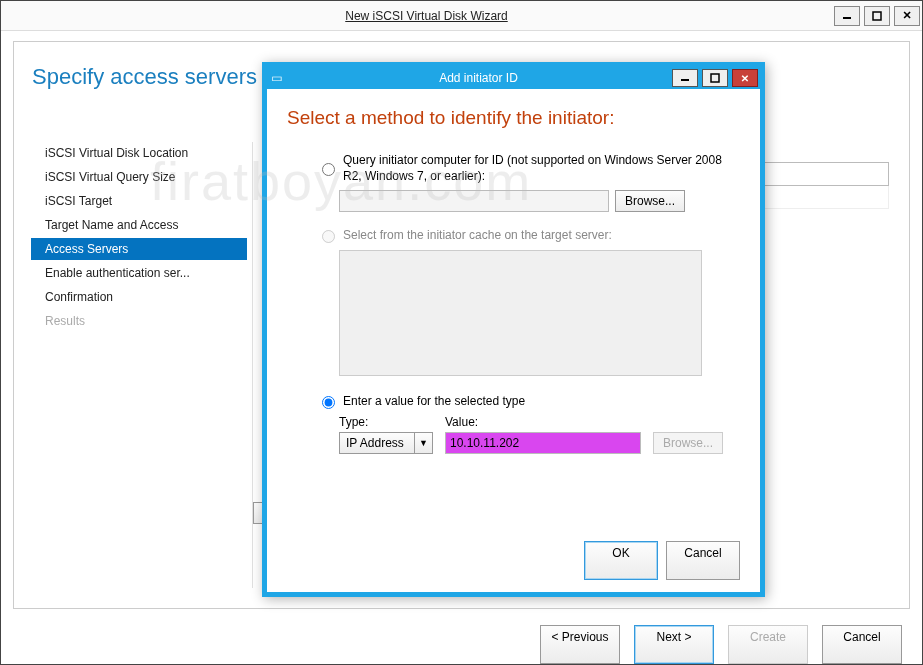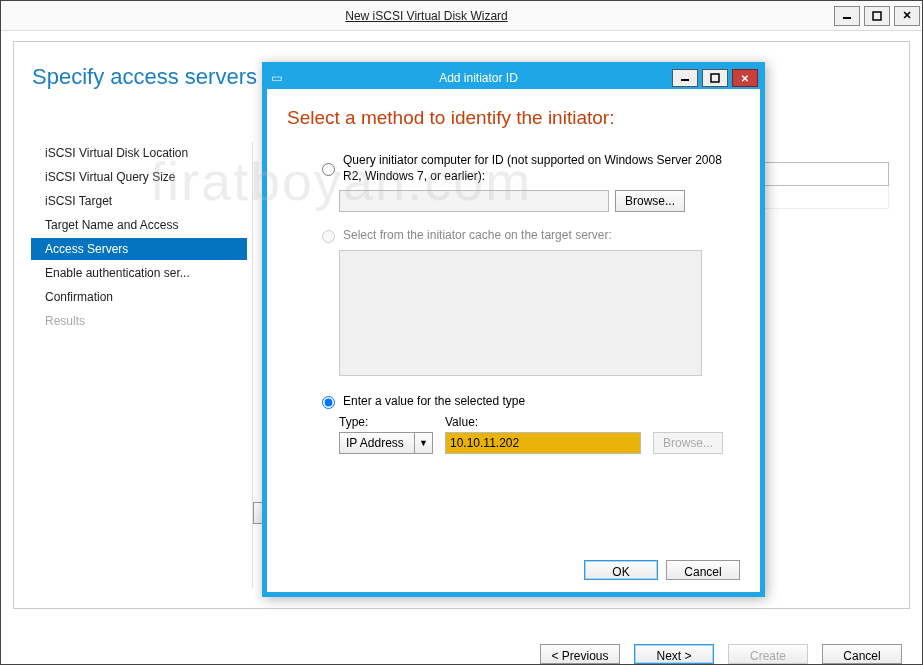--- a/index.html
+++ b/index.html
@@ -19,41 +19,41 @@
   .nav-item { font-size: 12px; color: #222; padding: 4px 6px; margin-bottom: 2px; white-space: nowrap; overflow: hidden; text-overflow: ellipsis; }
   .nav-item.active { background: #0473c0; color: #fff; margin-left: -8px; margin-right:-8px; padding-left:14px; }
   .nav-item.disabled { color: #aaa; }
   .wizard-content { position: absolute; left: 238px; top: 100px; right: 20px; bottom: 20px; border-left: 1px solid #e0e0e0; padding-left: 10px; }
   .content-label { font-size: 12px; margin-bottom: 6px; }
   .table-head { border: 1px solid #bbb; background: #fff; padding: 4px 8px; font-size: 12px; display: flex; }
   .table-cell { font-size: 12px; padding: 4px 8px; border: 1px solid #eee; border-top: none; }
   .add-btn { position: absolute; left: 0; top: 360px; width: 70px; height: 22px; font-size: 12px; border: 1px solid #999; background: linear-gradient(#fdfdfd,#ececec); text-align: center; line-height: 20px; }
 
   .wizard-footer { position: absolute; left: 0; right: 0; bottom: 0; height: 50px; display: flex; justify-content: flex-end; align-items: flex-end; gap: 14px; padding-right: 20px; }
-  .footer-btn { width: 80px; height: 20px; font-size: 12px; border: 1px solid #999; background: linear-gradient(#fdfdfd,#ececec); cursor: default; text-align: center; line-height: 22px; }
+  .footer-btn { width: 80px; height: 39px; font-size: 12px; border: 1px solid #999; background: linear-gradient(#fdfdfd,#ececec); cursor: default; text-align: center; line-height: 22px; }
   .footer-btn.default { border: 1px solid #3399dd; box-shadow: 0 0 0 1px #a8d6f2 inset; }
   .footer-btn.disabled { color: #aaa; border-color: #ccc; }
 
   
   .modal { position: absolute; left: 262px; top: 62px; width: 503px; height: 535px; border: 5px solid #1fa6e6; background: #fff; box-shadow: 2px 2px 12px rgba(0,0,0,0.3); }
   .modal-titlebar { height: 22px; background: #1fa6e6; display: flex; align-items: center; }
   .modal-icon { width: 20px; text-align: center; font-size: 12px; color: #fff; }
   .modal-title { flex: 1; text-align: center; font-size: 12px; color: #fff; }
   .modal-controls { display: flex; }
   .modal-btn { width: 26px; height: 18px; margin: 1px 2px; display: flex; align-items: center; justify-content: center; font-size: 10px; font-weight: bold; }
   .modal-btn.min, .modal-btn.max { background: #efefef; border: 1px solid #555; }
   .modal-btn.close { background: #c8403a; color: #fff; border: 1px solid #802020; }
   .modal-body { padding: 18px 20px; position: relative; height: calc(100% - 22px); }
   .modal-heading { font-size: 19px; color: #c2410c; font-weight: 300; margin-bottom: 24px; }
   .radio-row { display: flex; align-items: center; margin-left: 30px; margin-bottom: 6px; font-size: 12px; }
   .radio-row input[type=radio] { margin-right: 8px; margin-top: 2px; }
   .radio-label { flex:1; line-height: 1.3; }
   .radio-label.disabled { color: #888; }
   .sub-input-row { margin-left: 52px; display: flex; gap: 6px; margin-bottom: 16px; }
-  .text-input { height: 22px; border: 1px solid #bbb; font-size: 12px; padding: 0 4px; background: #eab308; }
+  .text-input { height: 22px; border: 1px solid #bbb; font-size: 12px; padding: 0 4px; background: #d946ef; }
   .text-input.disabled { background: #f4f4f4; }
   .browse-btn { width: 70px; height: 22px; font-size: 12px; border: 1px solid #999; background: linear-gradient(#fdfdfd,#ececec); text-align:center; line-height: 20px; }
   .browse-btn.disabled { color: #aaa; border-color: #ccc; background: #f4f4f4; }
   .listbox { margin-left: 52px; width: 363px; height: 126px; border: 1px solid #ccc; background: #f0f0f0; margin-bottom: 18px; }
   .type-row { margin-left: 52px; display: flex; gap: 12px; align-items:flex-start; }
   .type-col { display:flex; flex-direction:column; font-size:12px; }
   .type-col label { margin-bottom: 3px; }
   .select-box { display:flex;border-radius:9px; }
   .select-input { width: 76px; height: 22px; border:1px solid #999; background: linear-gradient(#fdfdfd,#ececec); font-size:12px; padding: 0 6px; line-height:20px; }
   .select-arrow { width:18px; height:22px; border:1px solid #999; border-left:none; background: linear-gradient(#fdfdfd,#ececec); display:flex; align-items:center; justify-content:center; font-size:9px; }

